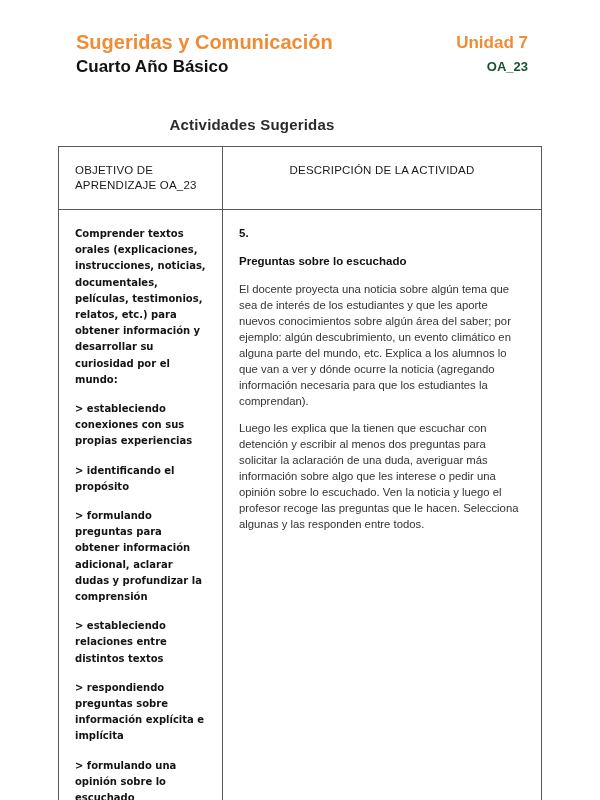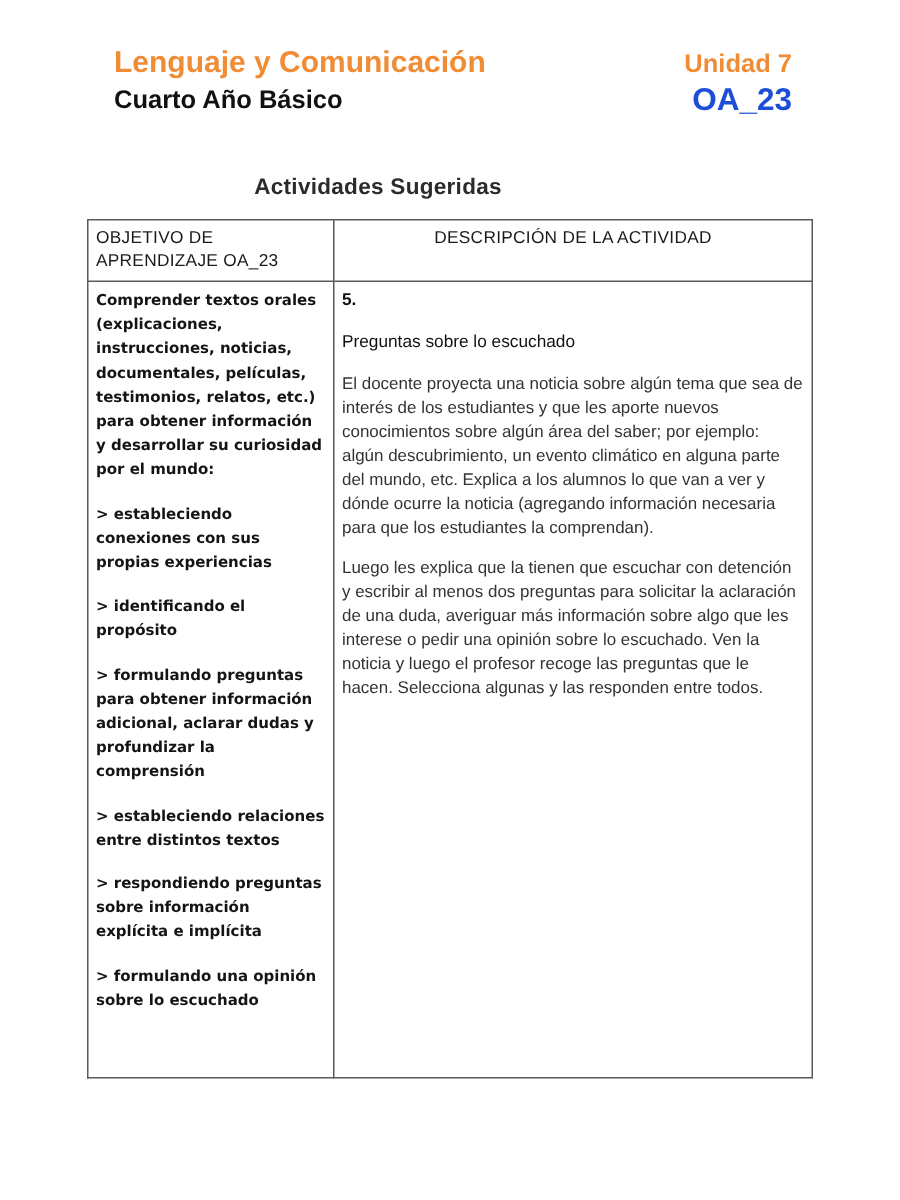--- a/index.html
+++ b/index.html
@@ -50,23 +50,23 @@
     white-space: nowrap;
   }
   .hdr-line1-right {
     font-size: 17px;
     font-weight: bold;
     color: #F08C35;
     line-height: 25px;
     white-space: nowrap;
   }
   .hdr-line2-right {
-    font-size: 21px;
-    font-weight: bold;
-    color: #1d4ed8;
+    font-size: 13px;
+    font-weight: bold;
+    color: #14532d;
     line-height: 23px;
     white-space: nowrap;
   }
 
   
   .page-title {
     position: absolute;
     left: 0;
     top: 116px;
     width: 504px;
@@ -82,21 +82,21 @@
     position: absolute;
     left: 58px;
     top: 146px;
     width: 483px;
     border-collapse: collapse;
     table-layout: fixed;
   }
   .act-table td, .act-table th {
     border: 1px solid #5a5a5a;
     vertical-align: top;
-    padding: 5px;
+    padding: 16px;
   }
   .col-obj { width: 164px; }
   .col-desc { width: 319px; }
 
   .th-obj {
     padding: 5px 6px 7px 6px;
     font-size: 11.5px;
     font-weight: normal;
     color: #1a1a1a;
     text-align: left;
@@ -135,37 +135,37 @@
 
   .act-num {
     font-size: 11.5px;
     font-weight: bold;
     color: #111111;
     margin: 0 0 14px 0;
     line-height: 14px;
   }
   .act-subtitle {
     font-size: 11.5px;
-    font-weight: normal;
+    font-weight: bold;
     color: #111111;
     margin: 0 0 12px 0;
     line-height: 15px;
   }
   .act-para {
     margin: 0 0 11px 0;
     text-align: left;
   }
   .act-para:last-child { margin-bottom: 0; }
 </style>
 </head>
 <body>
 
 <div class="doc-header">
   <div class="hdr-left">
-    <div class="hdr-line1-left">Lenguaje y Comunicación</div>
+    <div class="hdr-line1-left">Sugeridas y Comunicación</div>
     <div class="hdr-line2-left">Cuarto Año Básico</div>
   </div>
   <div class="hdr-right">
     <div class="hdr-line1-right">Unidad 7</div>
     <div class="hdr-line2-right">OA_23</div>
   </div>
 </div>
 
 <div class="page-title">Actividades Sugeridas</div>
 

